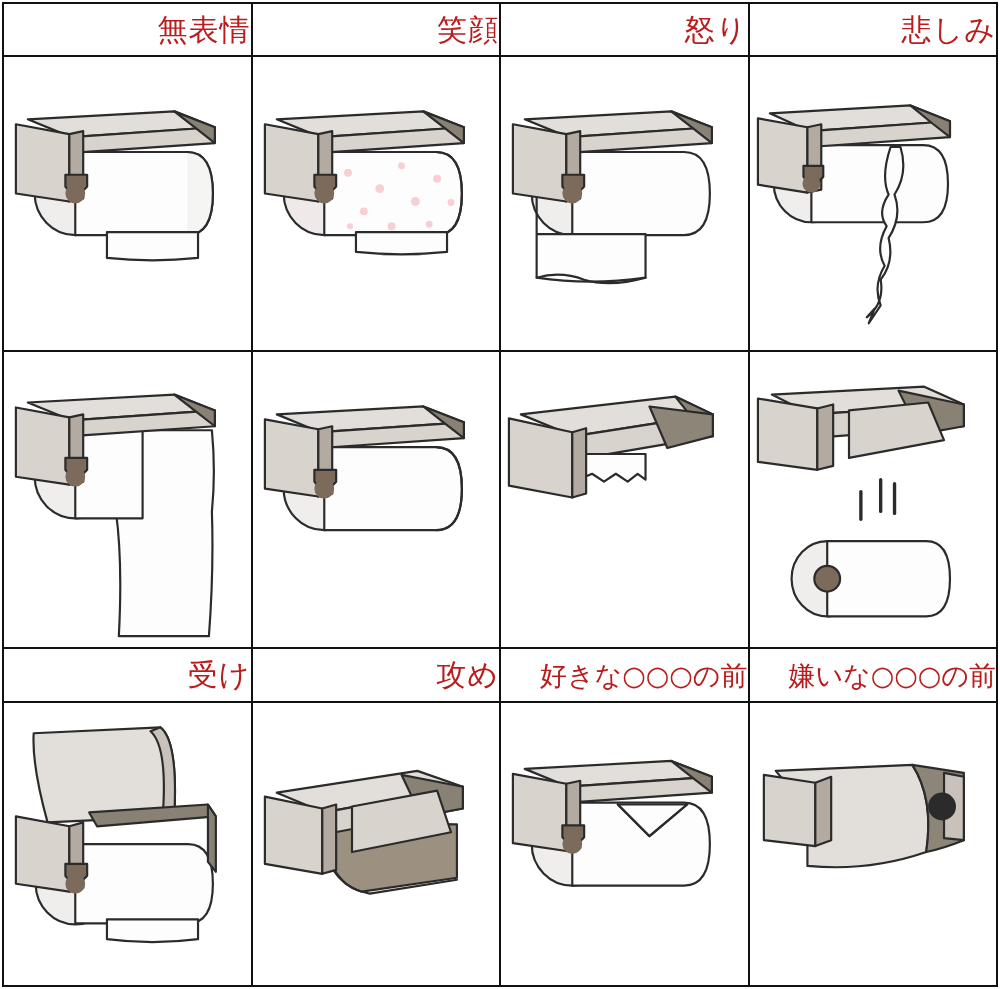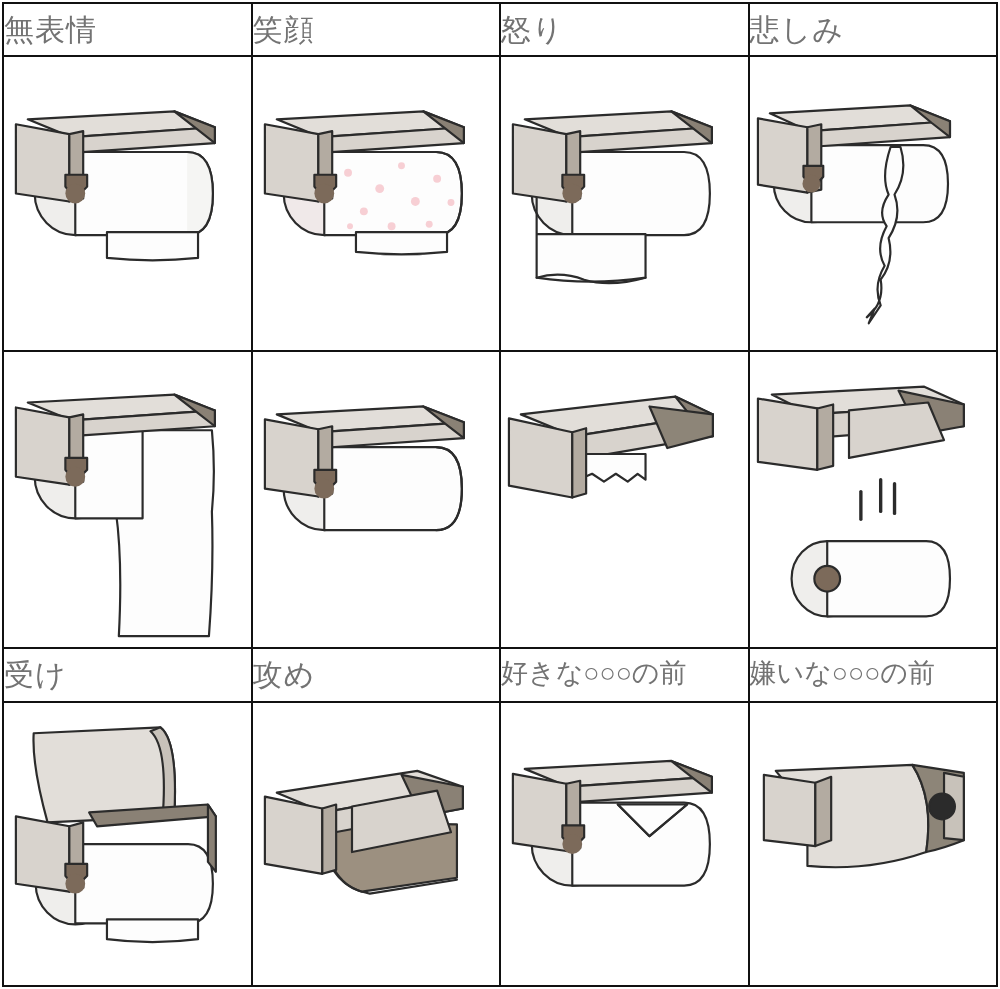--- a/index.html
+++ b/index.html
@@ -10,26 +10,26 @@
   }
   table.grid{
     border-collapse:collapse;width:996px;height:985px;margin:2px;
     table-layout:fixed;
   }
   table.grid td{
     border:2px solid #111;padding:0;vertical-align:middle;background:#fff;
     overflow:hidden;
   }
   td.hdr{
-    height:48px;text-align:left;
-    font-size:30px;line-height:1;color:#737373;letter-spacing:1px;
+    height:48px;text-align:right;
+    font-size:30px;line-height:1;color:#b91c1c;letter-spacing:1px;
     font-family:"DejaVu Sans","Liberation Sans",sans-serif;
     white-space:nowrap;
   }
-  td.hdr.tight{font-size:27px;letter-spacing:0px;font-family:Liberation Mono, monospace;}
+  td.hdr.tight{font-size:27px;letter-spacing:0px;}
   td.cell{height:274px;text-align:center;}
   td.cell.r2{height:276px;}
   td.cell.r3{height:264px;}
   .art{width:100%;height:100%;display:block;}
   .art svg{display:block;width:100%;height:100%;}
 </style>
 </head>
 <body>
 
 <div id="sheet">

